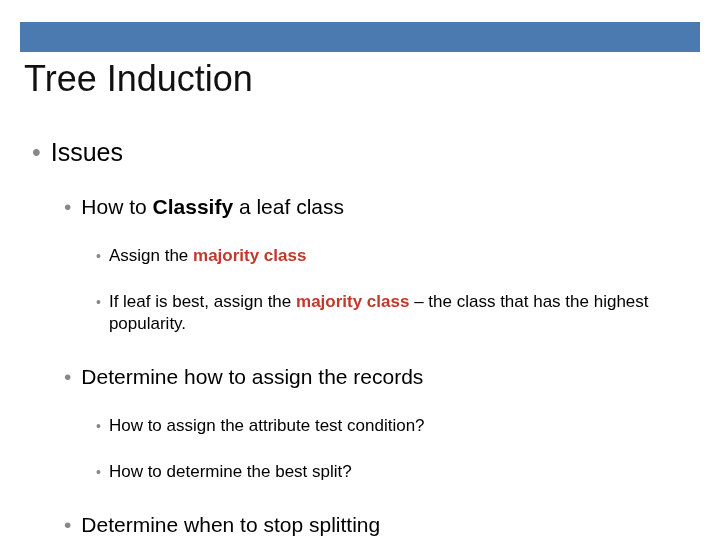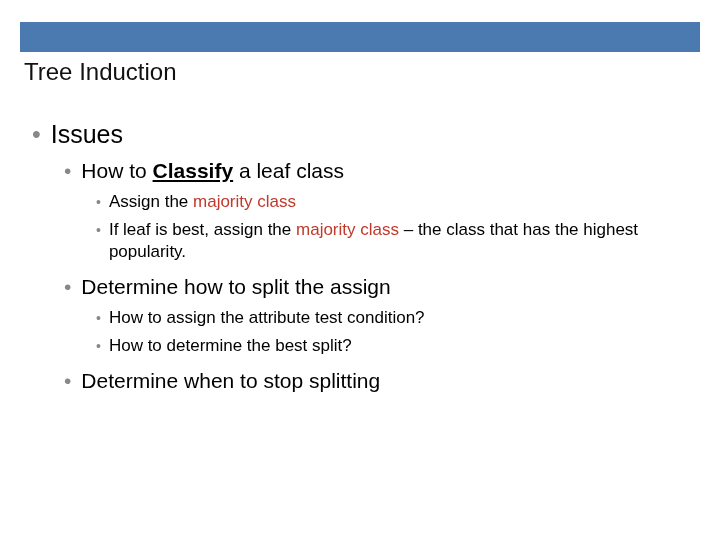--- a/index.html
+++ b/index.html
@@ -23,21 +23,21 @@
     left: 20px;
     right: 20px;
     top: 22px;
     height: 30px;
     background: #4a7ab0;
   }
   .title {
     position: absolute;
     left: 24px;
     top: 58px;
-    font-size: 24px;
+    font-size: 36px;
     font-weight: 400;
     color: #111;
   }
   .content {
     position: absolute;
     left: 24px;
     right: 24px;
     top: 120px;
   }
   .b1 {
@@ -63,24 +63,25 @@
     color: #888;
     margin-right: 10px;
     flex: 0 0 auto;
   }
   .b3 .bullet-dot {
     margin-right: 8px;
     font-size: 14px;
   }
   .txt {
     flex: 1 1 auto;
+    margin-top: 18px;
   }
   .bold { font-weight: 700; }
-  .underline { text-decoration: underline; }
-  .red { color: #c0392b; }
+  .underline { }
+  .red { color: #c0392b; font-weight: bold; }
   .gap-sm { height: 6px; }
 </style>
 </head>
 <body>
 
 <div class="slide">
   <div class="top-bar"></div>
   <div class="title">Tree Induction</div>
 
   <div class="content">
@@ -108,21 +109,21 @@
       <span class="bullet-dot">•</span>
       <span class="txt">
         <span>If leaf is best, assign the </span><span class="red">majority class</span><span> – the class that has the highest popularity.</span>
       </span>
     </div>
 
     <div class="gap-sm"></div>
 
     <div class="b2">
       <span class="bullet-dot">•</span>
-      <span class="txt">Determine how to split the assign</span>
+      <span class="txt">Determine how to assign the records</span>
     </div>
 
     <div class="b3">
       <span class="bullet-dot">•</span>
       <span class="txt">How to assign the attribute test condition?</span>
     </div>
 
     <div class="b3">
       <span class="bullet-dot">•</span>
       <span class="txt">How to determine the best split?</span>

